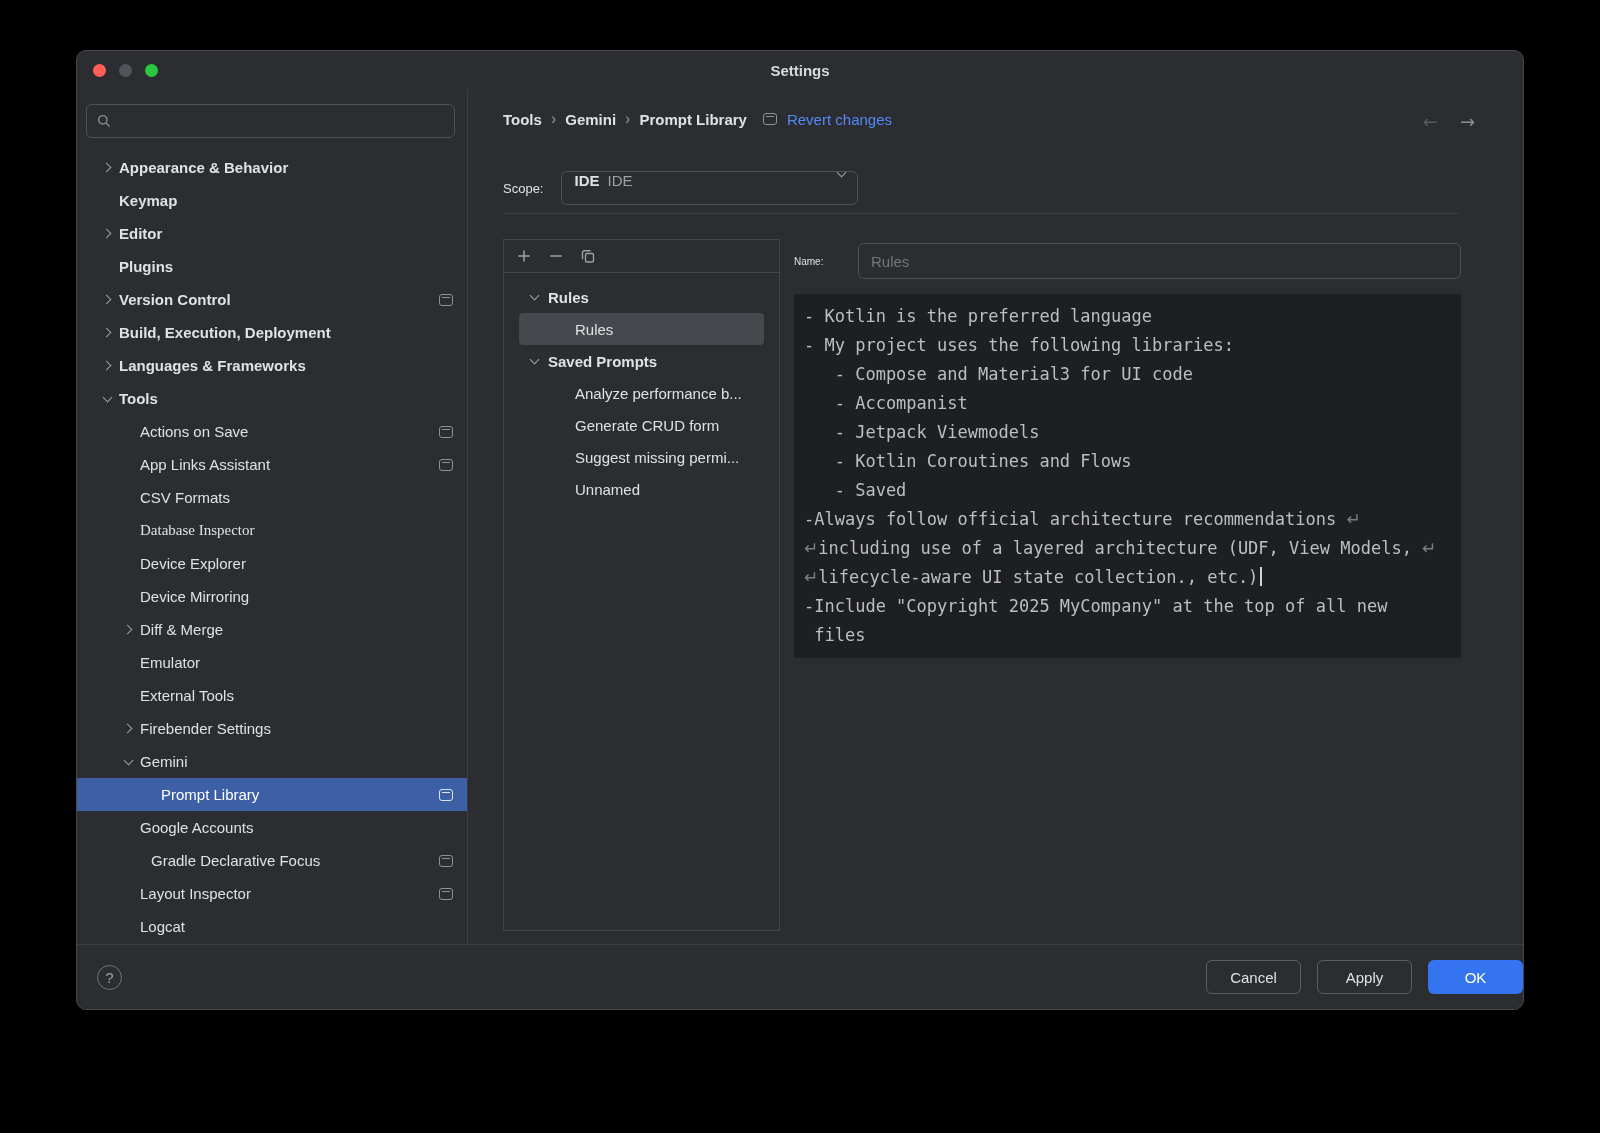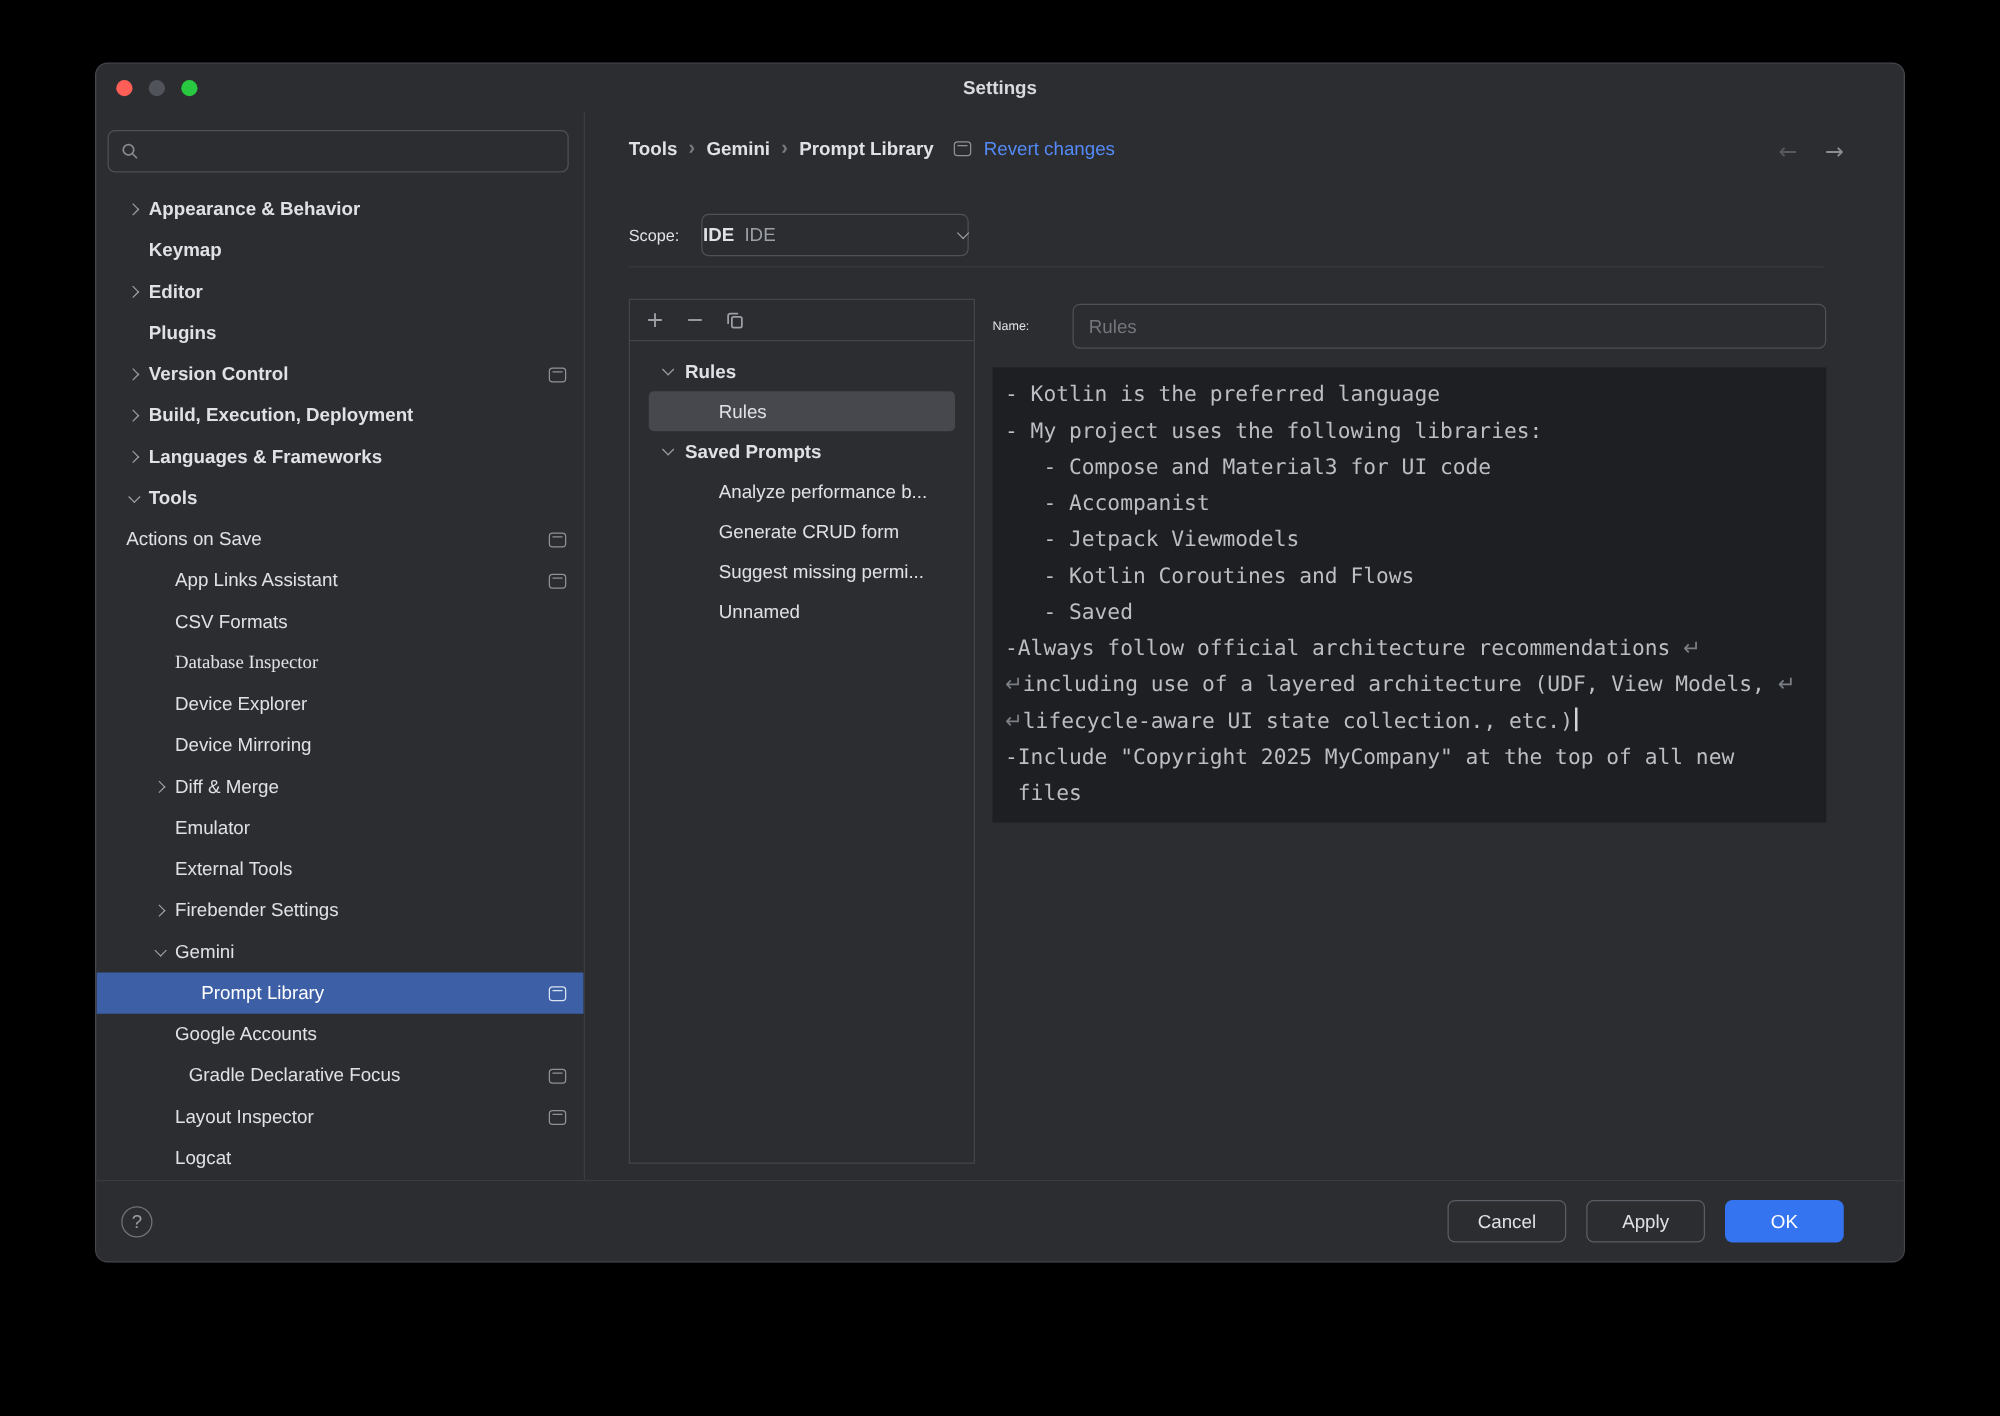--- a/index.html
+++ b/index.html
@@ -50,22 +50,22 @@
   .crumb-sep { color:#787b81; font-size:16px; font-weight:bold; padding:0 9px; }
   .crumb-row .screen-icon { margin-left:16px; }
   .revert-link { color:var(--link-blue,#548af7); font-size:15px; margin-left:10px; cursor:pointer; }
   .nav-arrows { position:absolute; top:22px; right:48px; display:flex; gap:22px;
                 font-family:"DejaVu Sans",sans-serif; font-size:18px; }
   .arrow-back { color:#575a60; }
   .arrow-fwd  { color:#8b8e94; }
 
   .scope-row { margin:40px 0 0 35px; display:flex; align-items:center; }
   .scope-label { font-size:13px; color:#dfe1e5; }
-  .scope-select { margin-left:18px; width:214px; height:34px; border:1px solid #4e5157; border-radius:6px;
-                  display:flex; align-items:center; padding:0 0; gap:8px; background:var(--window-bg,#2b2d30); cursor:pointer; }
+  .scope-select { margin-left:18px; width:297px; height:34px; border:1px solid #4e5157; border-radius:6px;
+                  display:flex; padding:0 12px; gap:8px; background:var(--window-bg,#2b2d30); cursor:pointer; }
   .scope-badge { font-weight:bold; color:#dfe1e5; font-size:15px; }
   .scope-value { color:#9da0a6; font-size:15px; }
   .scope-select .chevron { margin-left:auto; margin-top:-3px; }
 
   .main-divider { margin:8px 64px 0 35px; height:1px; background:#393b40; }
 
   .panes { margin:25px 0 0 35px; display:flex; gap:14px; }
 
   
   .prompt-panel { width:277px; height:692px; border:1px solid #43454a; flex:none; }
@@ -89,21 +89,21 @@
   .ed-line { white-space:pre; }
   .wrap-arrow { color:#7a7e85; font-family:"DejaVu Sans",sans-serif; }
   .caret { display:inline-block; width:2px; height:19px; background:#d2d4d8; vertical-align:-3px; margin-left:2px; }
 
   
   .footer { position:absolute; left:0; right:0; bottom:0; height:65px; border-top:1px solid #393b40;
             display:flex; align-items:center; background:var(--window-bg,#2b2d30); }
   .help-btn { margin-left:20px; width:25px; height:25px; border-radius:50%; border:1.4px solid #6f737a;
               color:#9da0a6; display:flex; align-items:center; justify-content:center;
               font-size:15px; cursor:pointer; }
-  .btns { margin-left:auto; margin-right:48px; display:flex; gap:16px; }
+  .btns { margin-left:auto; display:flex; gap:16px; }
   .btn { height:34px; min-width:95px; padding:0 20px; border-radius:6px; font-size:15px;
          display:flex; align-items:center; justify-content:center; cursor:pointer; }
   .btn.secondary { border:1px solid #5a5d63; color:#dfe1e5; background:transparent; }
   .btn.primary { background:var(--accent-blue,#3574f0); color:#fff; border:none; }
 </style>
 </head>
 <body>
 
 <div class="window">
 
@@ -167,21 +167,21 @@
               <span class="chevron right"></span>
             </span>
             <span class="nav-label">Languages &amp; Frameworks</span>
           </div>
           <div class="nav-row bold" style="padding-left: 18px;">
             <span class="chev-box">
               <span class="chevron down"></span>
             </span>
             <span class="nav-label">Tools</span>
           </div>
-          <div class="nav-row" style="">
+          <div class="nav-row" style="padding-left: 39px;">
             <span class="chev-box"></span>
             <span class="nav-label">Actions on Save</span>
             <span class="screen-icon"></span>
           </div>
           <div class="nav-row" style="padding-left: 39px;">
             <span class="chev-box"></span>
             <span class="nav-label">App Links Assistant</span>
             <span class="screen-icon"></span>
           </div>
           <div class="nav-row" style="padding-left: 39px;">

